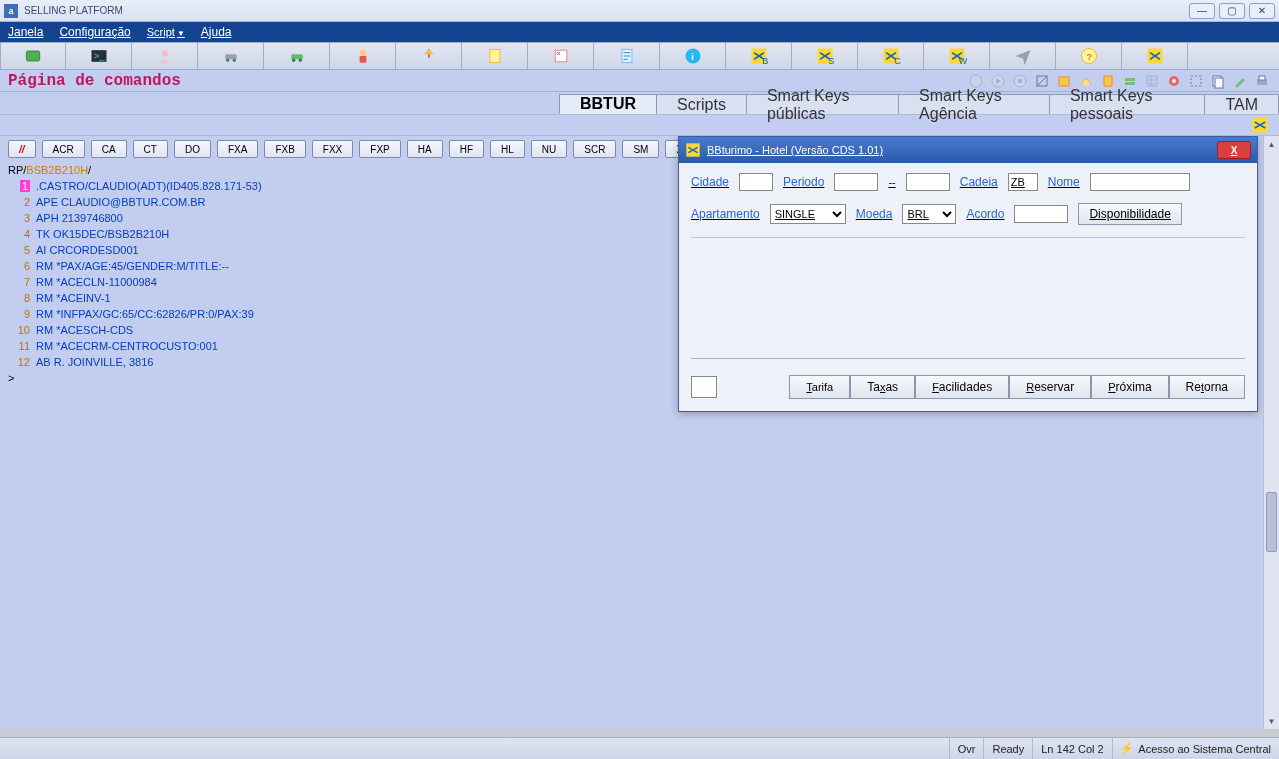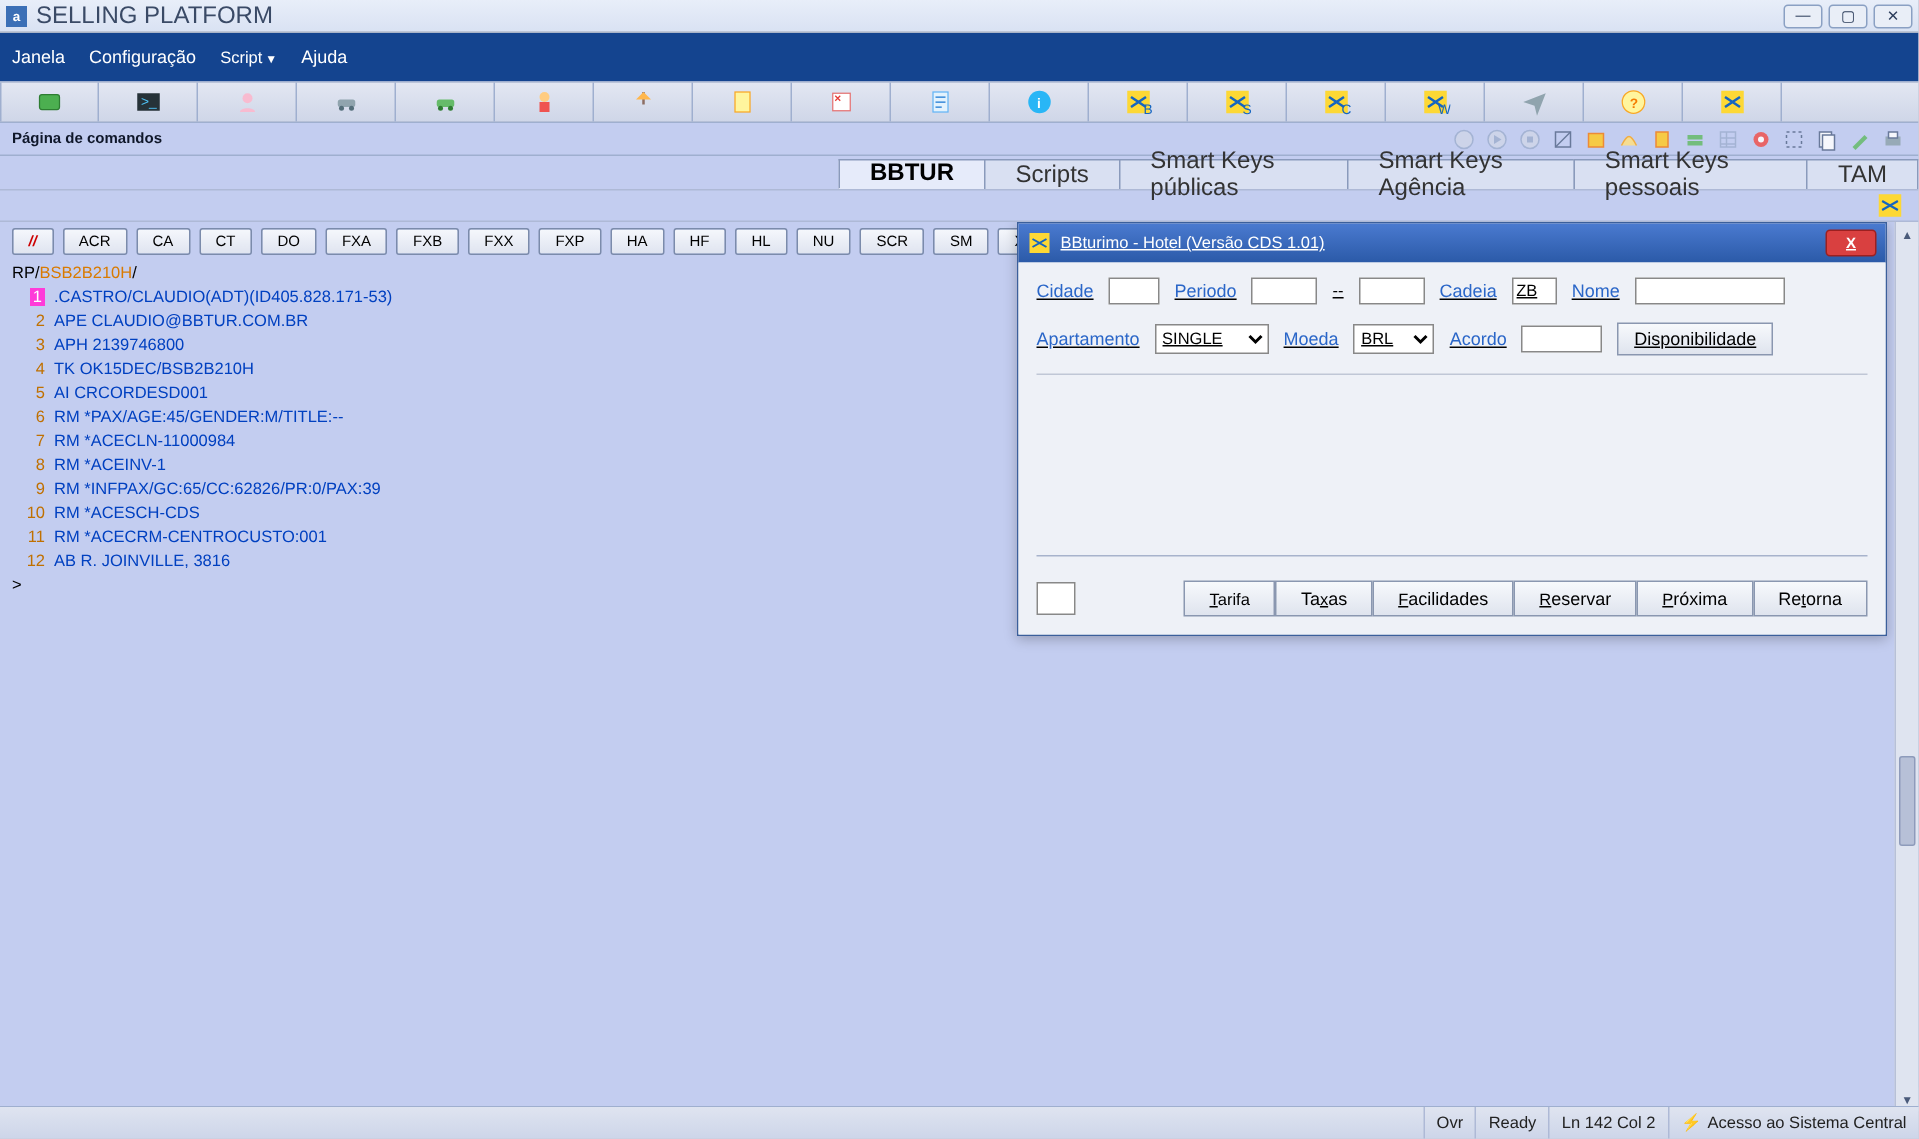--- a/index.html
+++ b/index.html
@@ -1,34 +1,34 @@
 <!DOCTYPE html>
 <html><head>
 <meta charset="utf-8">
 <style>
 * { margin: 0; padding: 0; box-sizing: border-box; font-family: Tahoma, Arial, sans-serif; font-size: 11px; }
 html, body { width: 1279px; height: 759px; overflow: hidden; background: #c9ccd3; }
 
 .titlebar { height: 22px; background: linear-gradient(#e8eef9, #d9e2f3); border-bottom: 1px solid #a9b4c8; display: flex; align-items: center; padding: 0 4px; }
 .titlebar .app-icon { width: 14px; height: 14px; background: #3b6fb6; margin-right: 6px; display:flex;align-items:center;justify-content:center;color:#fff;font-size:9px;font-weight:bold;}
-.titlebar .title { color: #3a4a66; font-size: 16px; }
+.titlebar .title { color: #3a4a66; font-size: 10px; }
 .titlebar .spacer { flex: 1; }
 .win-btn { width: 26px; height: 16px; margin-left: 4px; background: #e9eef7; border: 1px solid #8aa0c3; border-radius: 3px; display:flex;align-items:center;justify-content:center; font-size:10px; color:#2b3c5a; cursor:pointer;}
 
-.menubar { height: 32px; background: #14448f; color: #fff; display: flex; align-items: center; padding: 0 8px; gap: 16px; }
+.menubar { height: 20px; background: #14448f; color: #fff; display: flex; align-items: center; padding: 0 8px; gap: 16px; text-decoration: underline; }
 .menubar .menu-item { color: #fff; font-size: 12px; cursor:pointer; }
 .menubar .menu-item .caret { font-size:8px; margin-left:2px;}
 
 .toolbar { height: 28px; background: linear-gradient(#e3e7f2,#cfd6e8); border-top:1px solid #9fafcf; border-bottom:1px solid #9fafcf; display:flex; }
 .toolbar .tb-cell { width:66px; height:100%; border-right:1px solid #9fafcf; display:flex;align-items:center;justify-content:center; cursor:pointer;}
 .toolbar .tb-cell svg { width:20px; height:20px; }
 .toolbar .tb-cell:first-child { border-left:1px solid #9fafcf; }
 
 .cmdpage-bar { height:22px; background:#c3cdf0; border-bottom:1px solid #9fafcf; display:flex; align-items:center; padding:0 8px; }
-.cmdpage-bar .label { color:#0f172a; font-weight:bold; font-size:10px; }
+.cmdpage-bar .label { color:#be185d; font-weight:bold; font-size:16px;font-family:Liberation Mono, monospace; }
 .cmdpage-bar .spacer { flex:1; }
 .cmdpage-bar .mini { width:18px; height:18px; margin-left:4px; display:flex;align-items:center;justify-content:center; cursor:pointer; opacity:0.85;}
 .cmdpage-bar .mini svg { width:16px; height:16px; }
 
 .tabstrip { height:22px; background:#c3cdf0; display:flex; align-items:flex-end; padding-left:560px; }
 .tabstrip .tab { height:20px; padding:0 20px; border:1px solid #8a9abb; border-bottom:none; background:#d9e0f2; margin-right:0; display:flex;align-items:center; font-size:16px; color:#333; cursor:pointer; margin-left:-1px;}
 .tabstrip .tab.active { background:#e6ebfa; font-weight:bold; color:#000; border-bottom:1px solid #e6ebfa;}
 
 .logostrip { height:22px; background:#c3cdf0; border-top:1px solid #aeb9d6; border-bottom:1px solid #aeb9d6; display:flex; justify-content:flex-end; align-items:center; padding:0 10px;}
 

